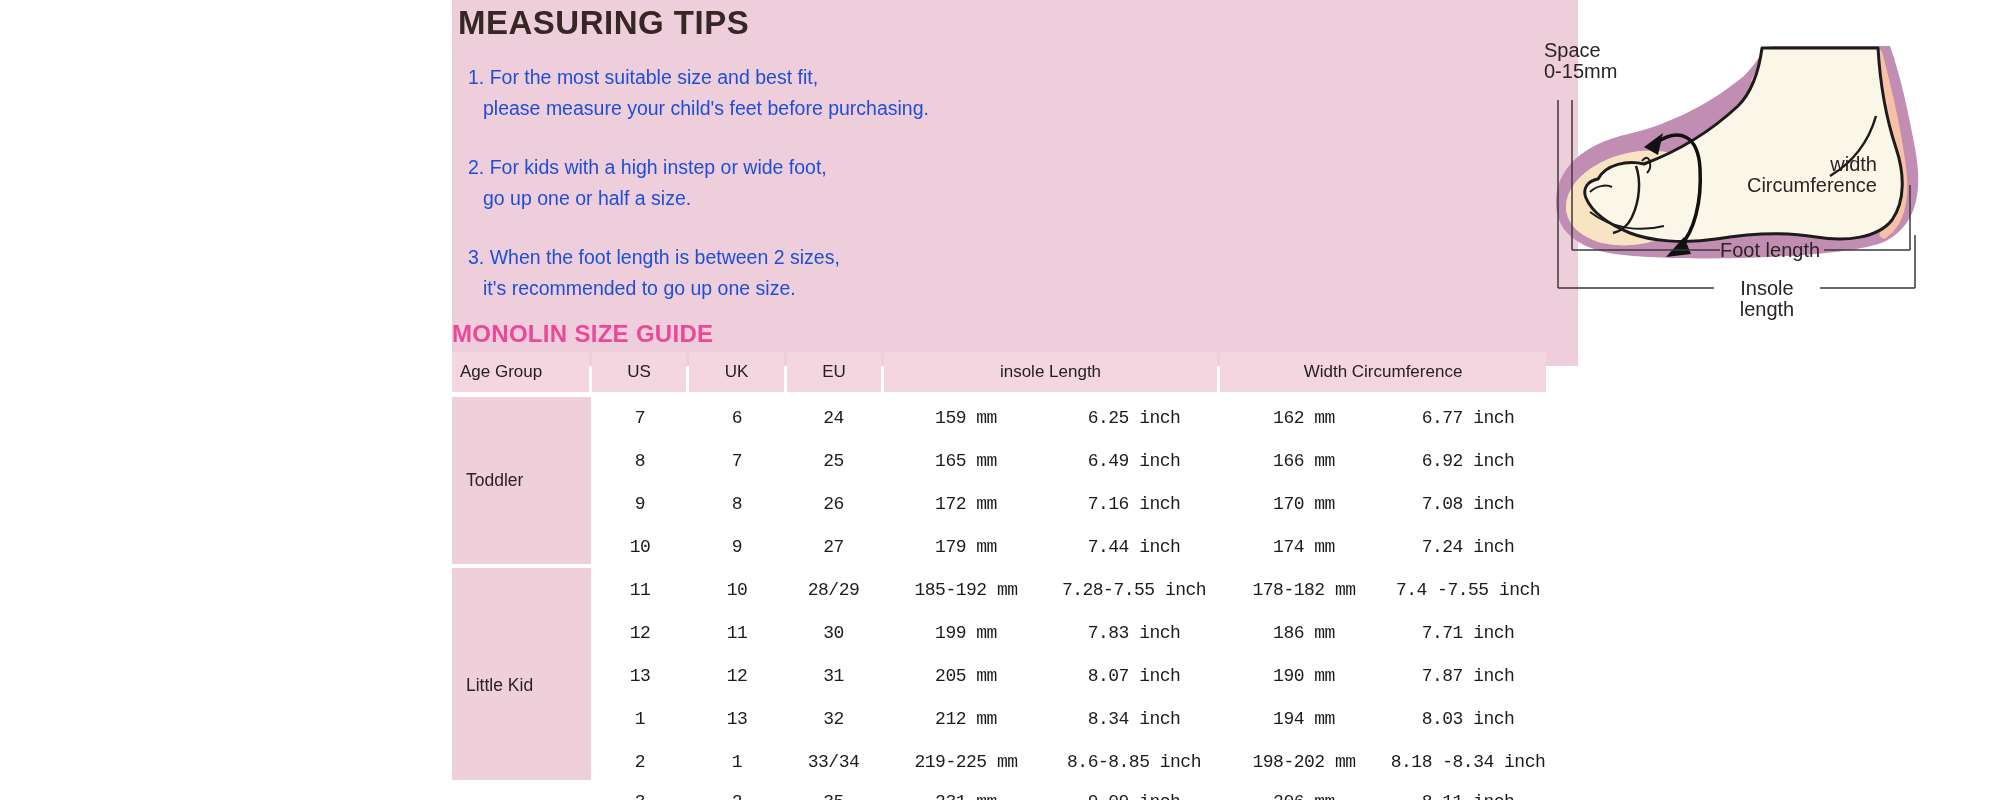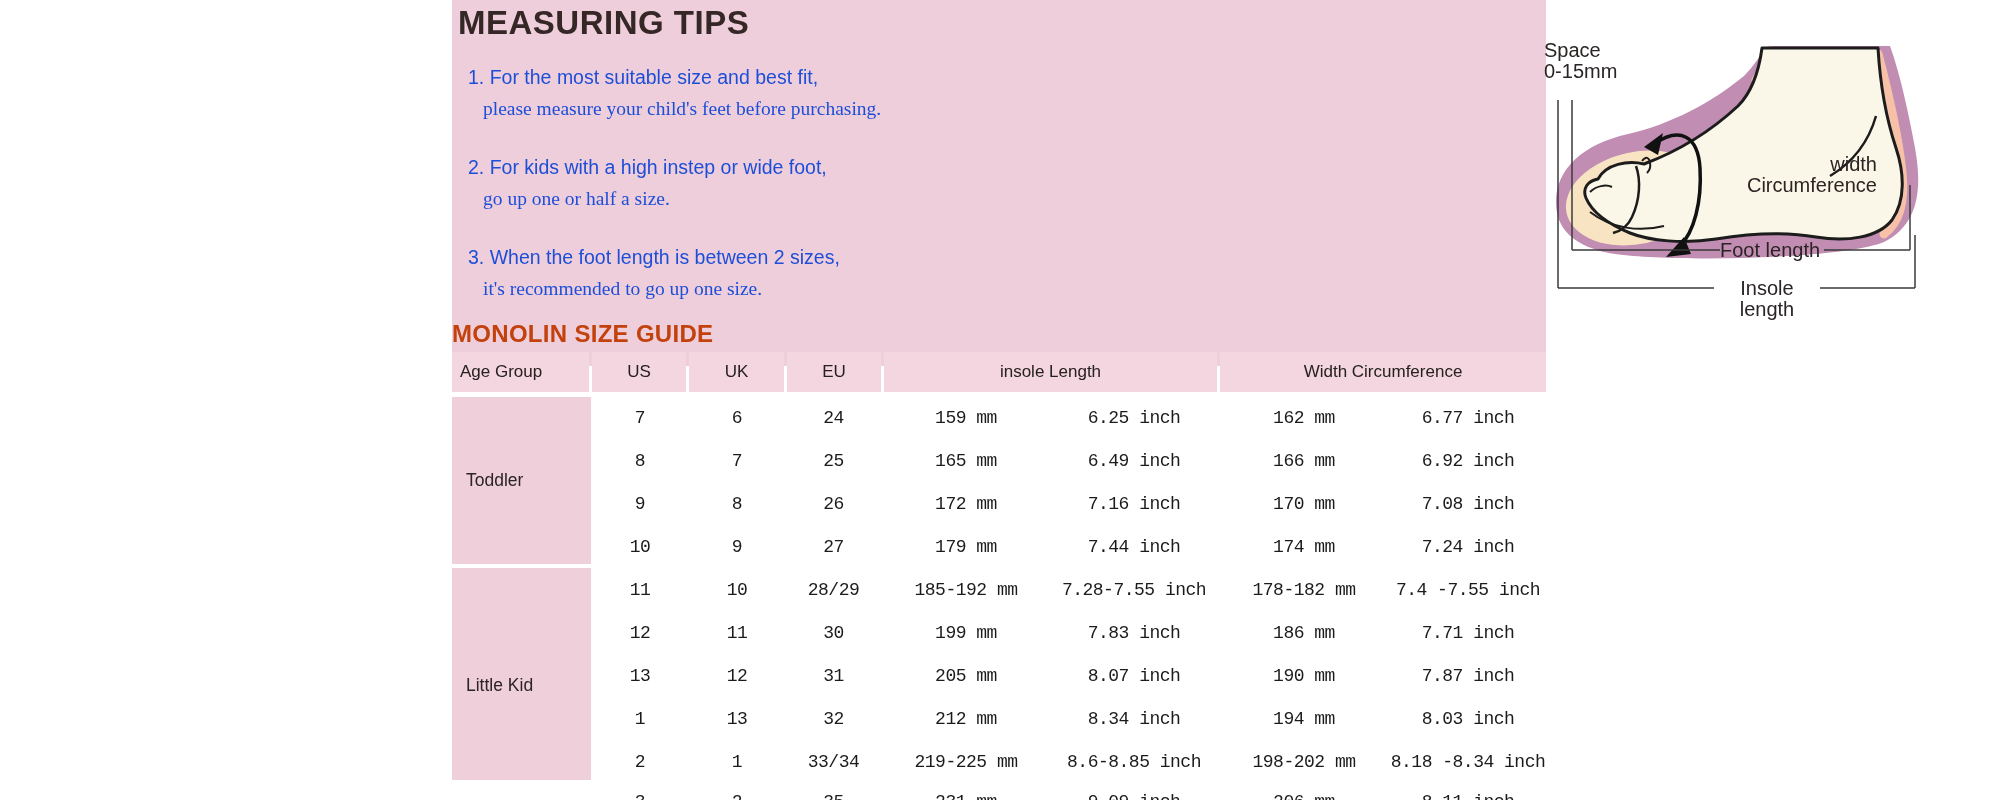--- a/index.html
+++ b/index.html
@@ -1,36 +1,36 @@
 <!DOCTYPE html>
 <html><head>
 <meta charset="utf-8">
 <style>
   html,body{margin:0;padding:0;background:#ffffff;}
   .canvas{position:relative;width:2000px;height:800px;background:#ffffff;overflow:hidden;
           font-family:"Liberation Sans",sans-serif;}
 
   
-  .tips-block{position:absolute;left:452px;top:0;width:1094px;height:366px;background:#efcedb;}
+  .tips-block{position:absolute;left:452px;top:0;width:1094px;height:366px;background:#efcedb;padding-left:32px;}
   .tips-title{position:absolute;left:6px;top:4px;font-size:33px;font-weight:700;color:#362727;letter-spacing:.5px;}
   .tip-item{position:absolute;left:16px;width:560px;font-size:19.5px;line-height:31px;color:#1d4ed8;}
-  .tip-item .l2{padding-left:15px;font-family:Liberation Serif, serif;}
+  .tip-item .l2{padding-left:15px;}
   .tip-1{top:62px}.tip-2{top:152px}.tip-3{top:242px}
 
   
   .diagram{position:absolute;left:1080px;top:40px;width:400px;height:260px;}
   .diagram svg{position:absolute;left:0;top:0;}
   .dg-label{position:absolute;font-size:20px;color:#2b2424;line-height:21px;}
   .dg-space{left:12px;top:0;}
   .dg-width{left:205px;top:114px;width:140px;text-align:right;}
   .dg-footlen{left:188px;top:200px;width:104px;text-align:left;}
   .dg-insolelen{left:182px;top:238px;width:106px;text-align:center;}
 
   
-  .sg-title{position:absolute;left:452px;top:320px;font-size:24px;font-weight:700;color:#c2410c;letter-spacing:.3px;text-align:right;}
+  .sg-title{position:absolute;left:452px;top:320px;font-size:24px;font-weight:700;color:#ec4899;letter-spacing:.3px;text-align:right;}
   .sg-table{position:absolute;left:452px;top:352px;width:1094px;height:448px;}
   .sg-header{position:absolute;left:0;top:0;height:40px;display:flex;align-items:center;}
   .hcell{height:40px;background:#f3d6df;color:#262020;font-size:17px;display:flex;align-items:center;justify-content:center;margin-right:3px;}
   .hcell.last{margin-right:0;}
   .h-age{width:137px;justify-content:flex-start;padding-left:8px;box-sizing:border-box;}
   .h-us{width:94px}.h-uk{width:95px}.h-eu{width:94px}.h-il{width:333px}.h-wc{width:326px}
 
   .age-cell{position:absolute;left:0;width:139px;background:#eecfda;color:#2b2424;font-size:17.5px;
             display:flex;align-items:center;padding-left:14px;box-sizing:border-box;}
   .age-toddler{top:45px;height:167px;}

